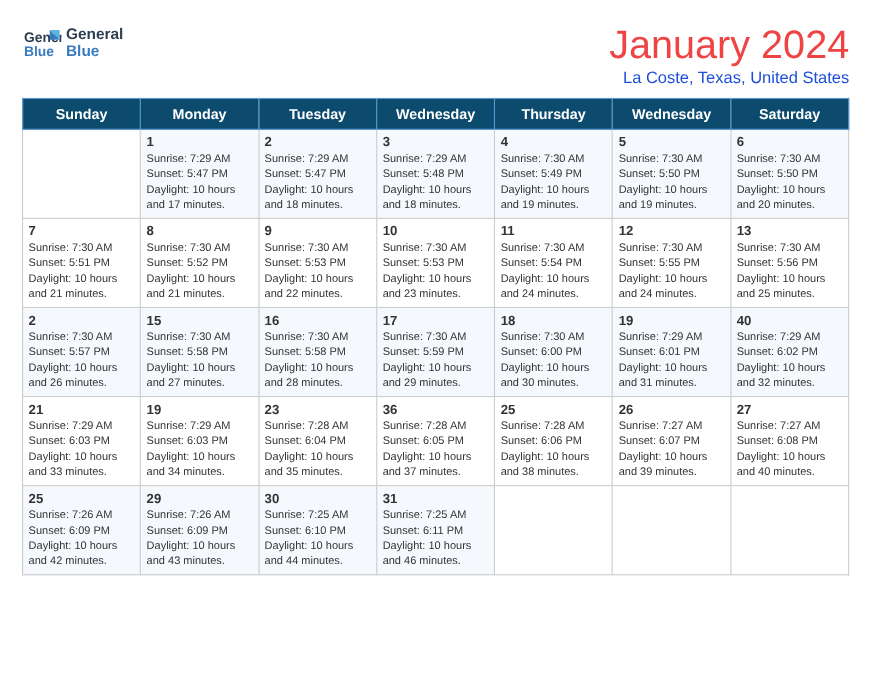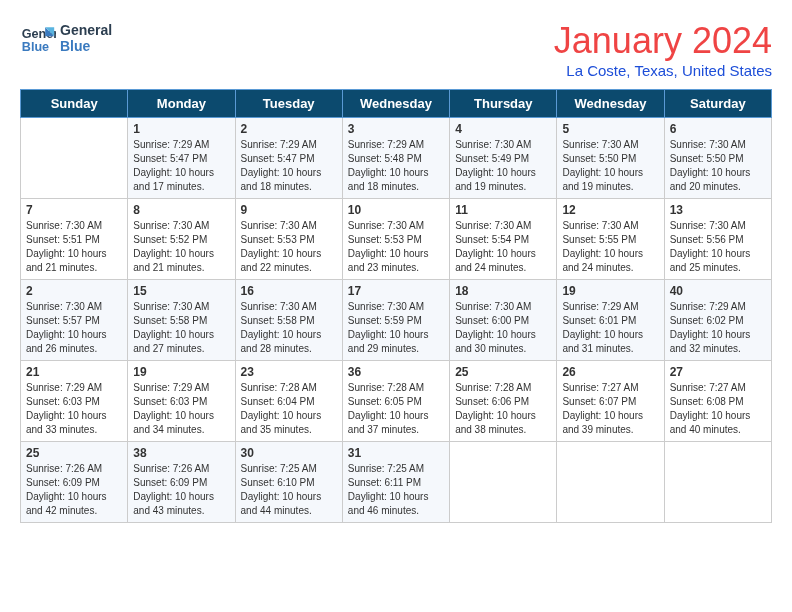--- a/index.html
+++ b/index.html
@@ -229,21 +229,21 @@
           <span class="day-number">27</span>
           <div class="day-info">Sunrise: 7:27 AM<br>Sunset: 6:08 PM<br>Daylight: 10 hours and 40 minutes.</div>
         </td>
       </tr>
       <tr>
         <td>
           <span class="day-number">25</span>
           <div class="day-info">Sunrise: 7:26 AM<br>Sunset: 6:09 PM<br>Daylight: 10 hours and 42 minutes.</div>
         </td>
         <td>
-          <span class="day-number">38</span>
+          <span class="day-number">29</span>
           <div class="day-info">Sunrise: 7:26 AM<br>Sunset: 6:09 PM<br>Daylight: 10 hours and 43 minutes.</div>
         </td>
         <td>
           <span class="day-number">30</span>
           <div class="day-info">Sunrise: 7:25 AM<br>Sunset: 6:10 PM<br>Daylight: 10 hours and 44 minutes.</div>
         </td>
         <td>
           <span class="day-number">31</span>
           <div class="day-info">Sunrise: 7:25 AM<br>Sunset: 6:11 PM<br>Daylight: 10 hours and 46 minutes.</div>
         </td>

